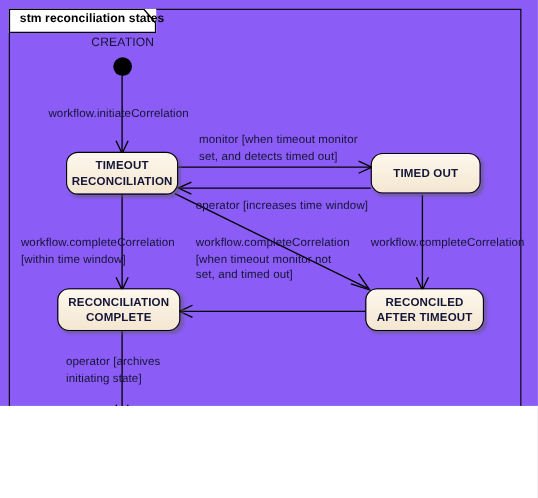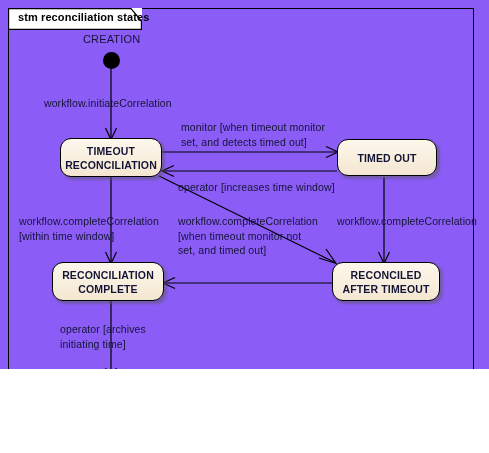--- a/index.html
+++ b/index.html
@@ -211,15 +211,15 @@
 [within time window]</div>
 
   <div class="edge-label" style="left:178px; top:214px;">workflow.completeCorrelation
 [when timeout monitor not
 set, and timed out]</div>
 
   <div class="edge-label" style="left:337px; top:214px;">workflow.completeCorrelation</div>
 
 
   <div class="edge-label" style="left:60px; top:322px;">operator [archives
-initiating time]</div>
+initiating state]</div>
 
 </div>
 
 </body></html>

